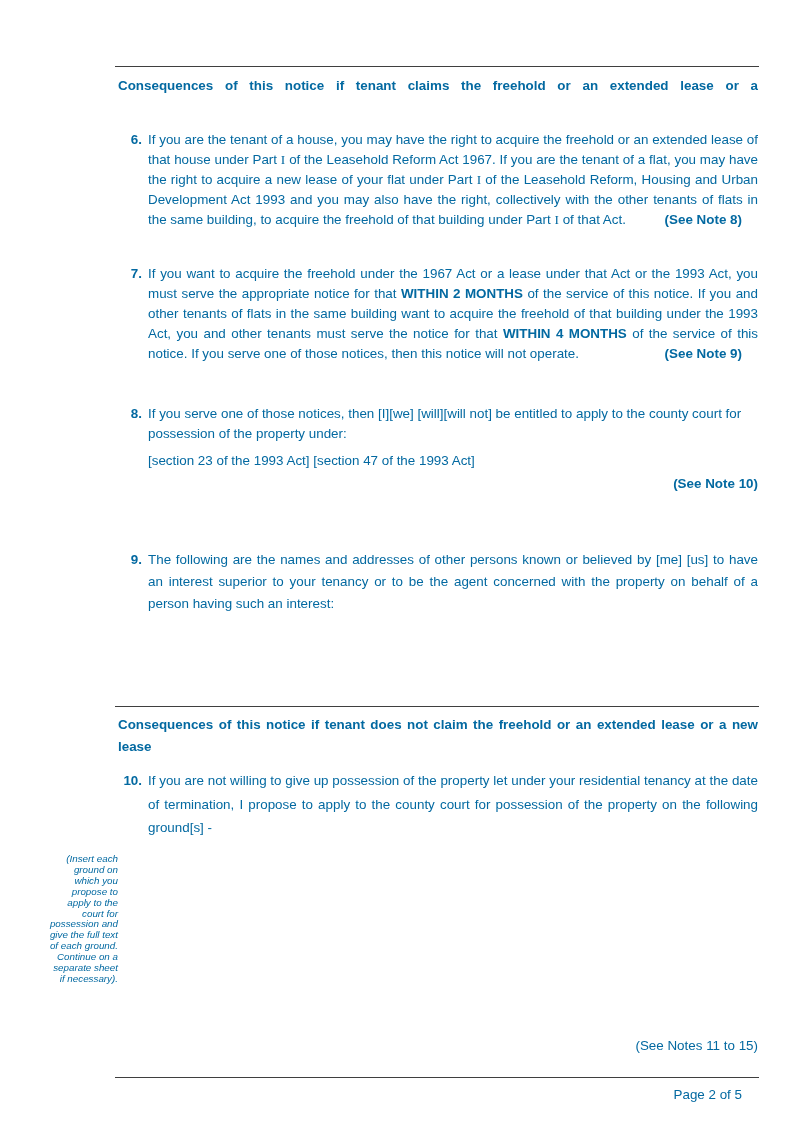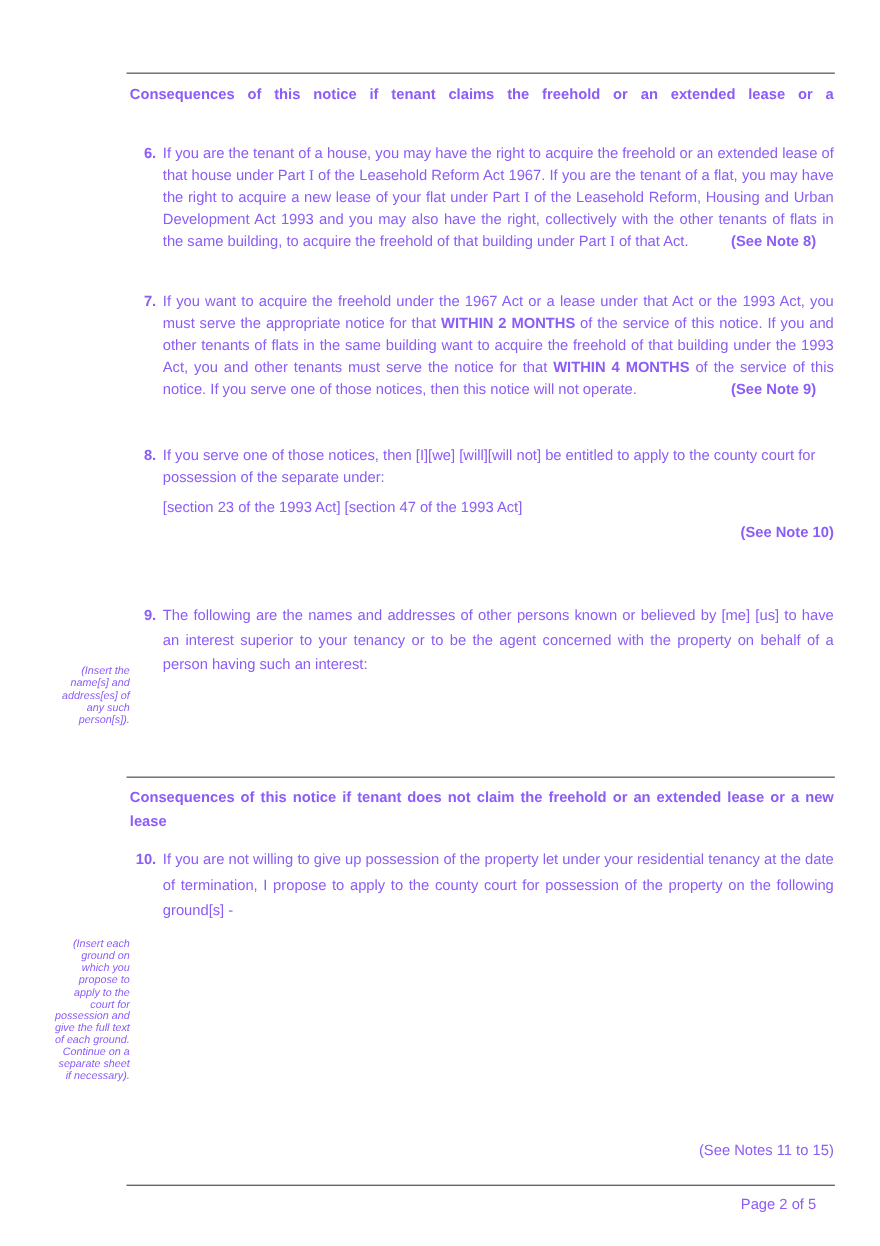--- a/index.html
+++ b/index.html
@@ -2,21 +2,21 @@
 <html><head>
 <meta charset="utf-8">
 <style>
   html, body { margin:0; padding:0; background:#ffffff; }
   .page {
     position:relative;
     width:800px; height:1133px;
     background:#ffffff;
     font-family:"Liberation Sans","DejaVu Sans",sans-serif;
     font-size:13.4px;
-    color:#8b5cf6;
+    color:#0369a1;
     overflow:hidden;
   }
   .rule {
     position:absolute; left:115px; width:644px; height:0;
     border-top:1.5px solid #3f3f3f;
   }
   #rule1 { top:66px; }
   #rule2 { top:706px; }
   #rule3 { top:1077px; }
 
@@ -91,35 +91,30 @@
   </div>
 
   <div class="item lh20" id="item7">
     <span class="num">7.</span>
     <div class="body"><span>If you want to acquire the freehold under the 1967 Act or a lease under that Act or the 1993 Act, you must serve the appropriate notice for that </span><span class="rt-bold">WITHIN 2 MONTHS</span><span> of the service of this notice. If you and other tenants of flats in the same building want to acquire the freehold of that building under the 1993 Act, you and other tenants must serve the notice for that </span><span class="rt-bold">WITHIN 4 MONTHS</span><span> of the service of this notice. If you serve one of those notices, then this notice will not operate.</span></div>
     <span class="abs-note">(See Note 9)</span>
   </div>
 
   <div class="item lh20" id="item8">
     <span class="num">8.</span>
-    <div class="body no-just">If you serve one of those notices, then [I][we] [will][will not] be entitled to apply to the county court for possession of the separate under:</div>
+    <div class="body no-just">If you serve one of those notices, then [I][we] [will][will not] be entitled to apply to the county court for possession of the property under:</div>
     <div class="opt">[section 23 of the 1993 Act] [section 47 of the 1993 Act]</div>
     <div class="note-row">(See Note 10)</div>
   </div>
 
   <div class="item lh22" id="item9">
     <span class="num">9.</span>
     <div class="body">The following are the names and addresses of other persons known or believed by [me] [us] to have an interest superior to your tenancy or to be the agent concerned with the property on behalf of a person having such an interest:</div>
   </div>
 
-  <div class="margin-note" id="margin-note-1">(Insert the
-name[s] and
-address[es] of
-any such
-person[s]).</div>
 
   <div class="rule" id="rule2"></div>
 
   <div class="heading" id="heading2">Consequences of this notice if tenant does not claim the freehold or an extended lease or a new lease</div>
 
   <div class="item lh23" id="item10">
     <span class="num">10.</span>
     <div class="body">If you are not willing to give up possession of the property let under your residential tenancy at the date of termination, I propose to apply to the county court for possession of the property on the following ground[s] -</div>
   </div>
 

